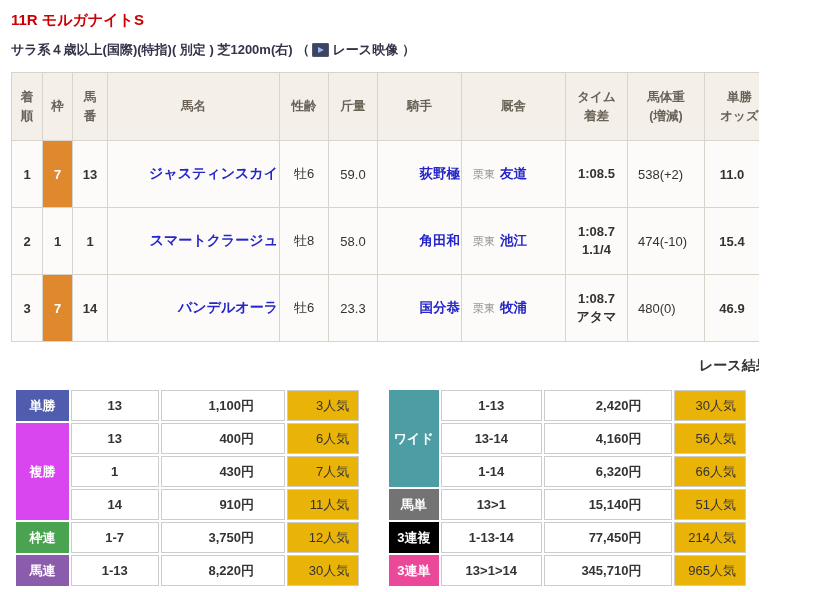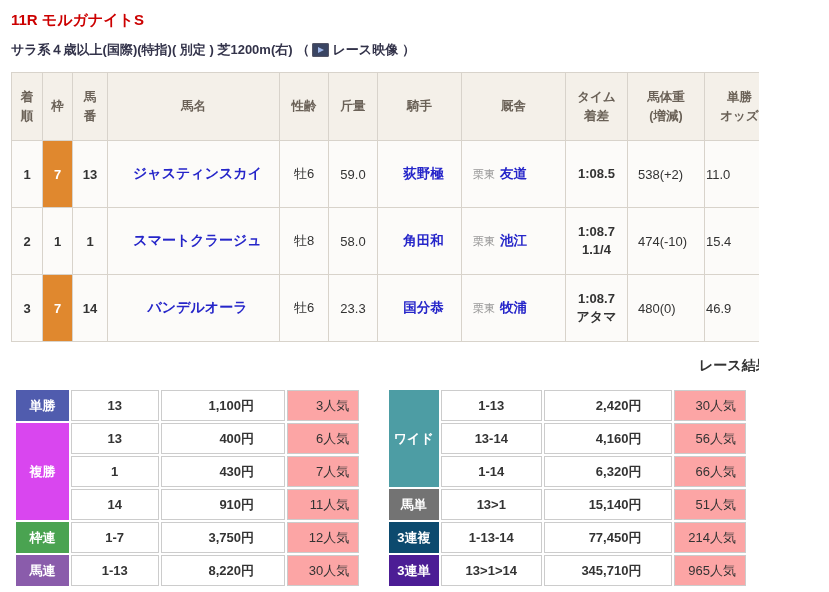--- a/index.html
+++ b/index.html
@@ -13,43 +13,43 @@
   .video-link{color:#33334a;cursor:pointer;display:inline-flex;align-items:center;}
 
   table.results{border-collapse:collapse;width:806px;table-layout:fixed;background:#fcfbf9;}
   .results th,.results td{border:1px solid #d8d3cb;overflow:hidden;}
   .results th{background:#f4f0e9;color:#6a6157;font-size:12.5px;font-weight:bold;height:65px;white-space:pre-line;line-height:1.45;text-align:center;}
   .results td{height:64px;text-align:center;font-size:13px;color:#333;}
   .results .c-finish{font-weight:bold;}
   .results .c-number{font-weight:bold;}
   .results td.bracket{font-weight:bold;}
   .results td.bracket.orange{background:#e0882e;color:#fff;}
-  .results td.c-name{text-align:center;padding-left:9px;}
-  .results td.c-jockey{text-align:center;padding-left:9px;}
+  .results td.c-name{text-align:right;padding-left:9px;}
+  .results td.c-jockey{text-align:right;padding-left:9px;}
   .results td.c-stable{text-align:left;padding-left:11px;}
   .results td.c-hweight{text-align:left;padding-left:10px;}
-  .results td.c-odds{text-align:left;padding-right:16px;font-weight:normal;}
+  .results td.c-odds{text-align:center;padding-right:16px;font-weight:bold;}
   .results td.c-pop.hl{background:#f2c9a0;}
   a.blue{color:#2525c9;text-decoration:none;font-weight:bold;font-size:14px;cursor:pointer;}
   a.blue.sm{font-size:13.5px;}
   .region{color:#999;font-size:11px;margin-right:5px;font-weight:normal;}
   .time-line{font-weight:bold;line-height:1.35;}
 
   .details{width:806px;text-align:right;margin:15px 0 13px 0;font-size:14px;font-weight:bold;color:#333;}
   .details .lbl{cursor:pointer;}
   .details .arrow{color:#4a6784;font-size:11px;margin-left:7px;}
 
   .payout-wrap{display:flex;align-items:flex-start;margin-left:3px;}
   .payout-wrap .spacer{width:31px;}
   table.payout{border-collapse:separate;border-spacing:2px;}
   .payout td{height:27px;font-size:13px;}
   .payout td.ptype{width:64px;color:#fff;font-weight:bold;text-align:center;font-size:13px;}
   .payout td.pcombo{text-align:center;font-weight:bold;border:1px solid #ccc;background:#fff;}
   .payout td.pamount{text-align:right;padding-right:30px;font-weight:bold;border:1px solid #ccc;background:#fff;margin-top:19px;}
-  .payout td.ppop{text-align:right;padding-right:9px;border:1px solid #ccc;background:#fca5a5;}
+  .payout td.ppop{text-align:right;padding-right:9px;border:1px solid #ccc;background:#eab308;}
   .payout.left .pcombo{width:108px;}
   .payout.left .pamount{width:112px;}
   .payout.left .ppop{width:76px;}
   .payout.right .pcombo{width:118px;}
   .payout.right .pamount{width:118px;}
   .payout.right .ppop{width:77px;}
 </style>
 </head>
 <body>
 
@@ -221,27 +221,27 @@
             <td class="pamount">6,320円</td>
             <td class="ppop">66人気</td>
           </tr>
           <tr>
             <td class="ptype" rowspan="1" style="background: #737373;">馬単</td>
             <td class="pcombo">13&gt;1</td>
             <td class="pamount">15,140円</td>
             <td class="ppop">51人気</td>
           </tr>
           <tr>
-            <td class="ptype" rowspan="1" style="background: #0c4a6e;">3連複</td>
+            <td class="ptype" rowspan="1" style="background: #000000;">3連複</td>
             <td class="pcombo">1-13-14</td>
             <td class="pamount">77,450円</td>
             <td class="ppop">214人気</td>
           </tr>
           <tr>
-            <td class="ptype" rowspan="1" style="background: #4c1d95;">3連単</td>
+            <td class="ptype" rowspan="1" style="background: #ec4899;">3連単</td>
             <td class="pcombo">13&gt;1&gt;14</td>
             <td class="pamount">345,710円</td>
             <td class="ppop">965人気</td>
           </tr>
         </tbody>
     </table>
   </div>
 
 </div>
 

